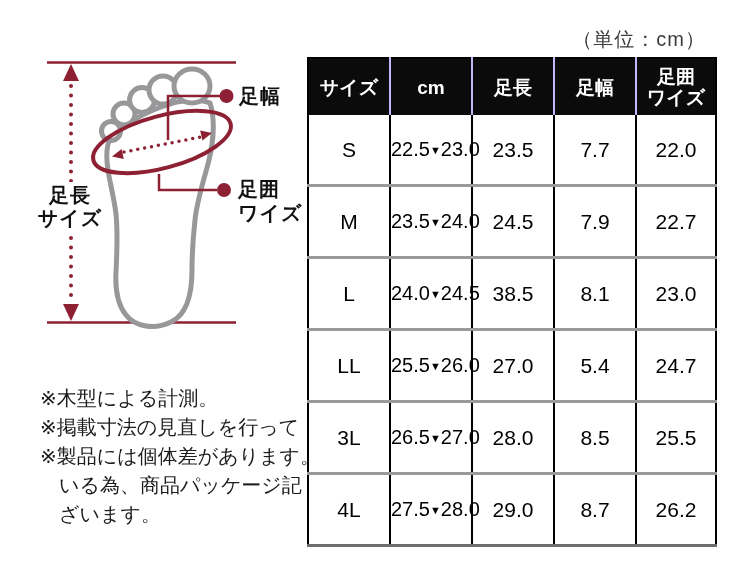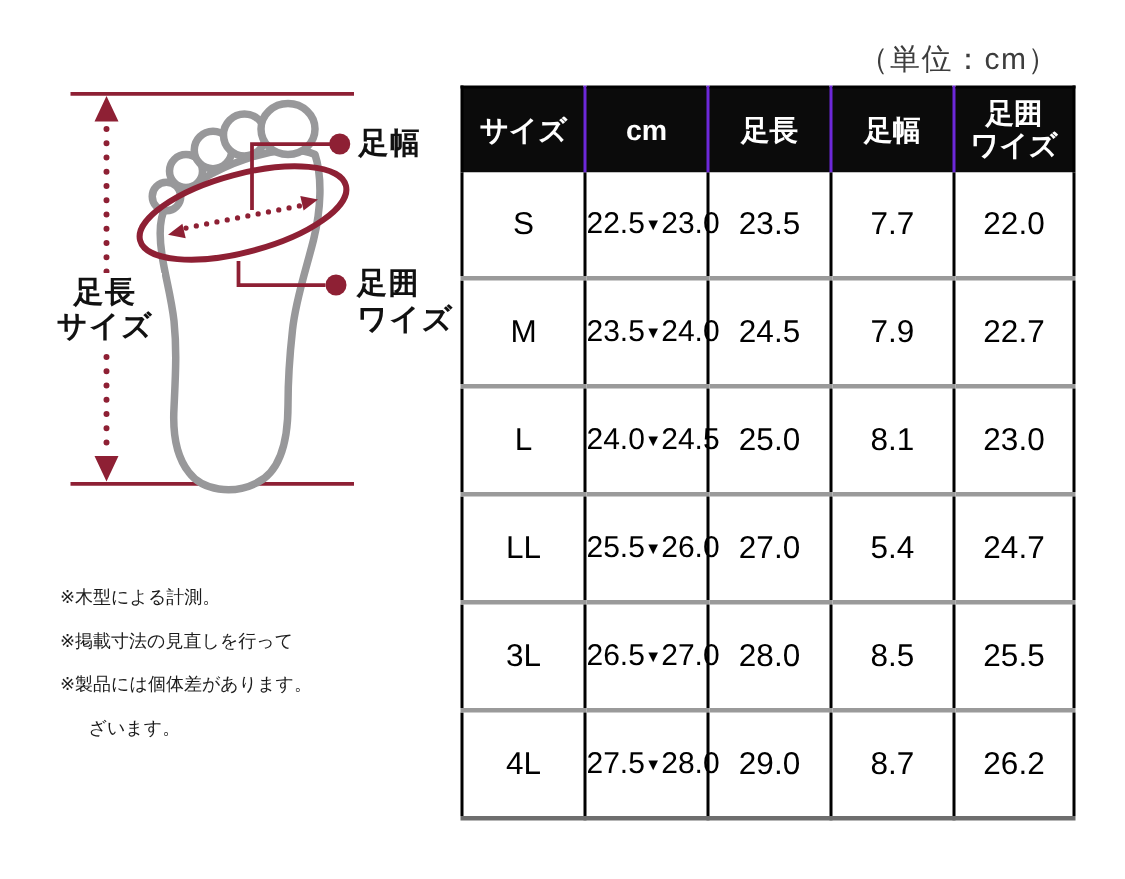--- a/index.html
+++ b/index.html
@@ -26,34 +26,34 @@
   }
   
   .size-table{
     position:absolute;left:307px;top:57px;width:398px;
     border-collapse:collapse;table-layout:fixed;
     border:2px solid #000;border-bottom:3px solid #6e6e6e;
   }
   .size-table th{
     background:#0b0b0b;color:#fff;font-size:19px;font-weight:700;
     height:56px;text-align:center;vertical-align:middle;
-    border-left:2px solid #6d28d9;line-height:21px;white-space:pre-line;padding:0;
+    border-left:2px solid #c4b5fd;line-height:21px;white-space:pre-line;padding:0;
   }
   .size-table th:first-child{border-left:none;}
   .size-table td{
     background:#fff;color:#000;font-size:21px;height:69px;
     text-align:center;vertical-align:middle;
     border-left:2px solid #000;border-top:3px solid #9a9a9a;padding:0;
   }
   .size-table td:first-child{border-left:none;}
   .size-table tbody tr:first-child td{border-top:none;}
   .cm-stack{display:flex;flex-direction:row;align-items:center;line-height:21px;font-size:20px;}
   .range-arrow{font-size:11px;line-height:12px;color:#000;}
   
-  .notes{position:absolute;left:40px;top:384px;font-size:12px;line-height:29px;color:#1c1c1c;}
+  .notes{position:absolute;left:40px;top:384px;font-size:20px;line-height:29px;color:#1c1c1c;}
   .note-line{white-space:nowrap;}
   .note-line.indent{padding-left:19px;}
 </style>
 </head>
 <body>
 
 <div class="stage">
 
   <div class="unit-label">（単位：cm）</div>
 
@@ -153,21 +153,21 @@
       </tr>
       <tr>
         <td>L</td>
         <td>
           <div class="cm-stack">
             <span>24.0</span>
             <span class="range-arrow">▼</span>
             <span>24.5</span>
           </div>
         </td>
-        <td>25.0</td>
+        <td>38.5</td>
         <td>8.1</td>
         <td>23.0</td>
       </tr>
       <tr>
         <td>LL</td>
         <td>
           <div class="cm-stack">
             <span>25.5</span>
             <span class="range-arrow">▼</span>
             <span>26.0</span>
@@ -203,16 +203,17 @@
         <td>8.7</td>
         <td>26.2</td>
       </tr>
     </tbody>
   </table>
 
   <div class="notes">
     <div class="note-line">※木型による計測。</div>
     <div class="note-line">※掲載寸法の見直しを行って</div>
     <div class="note-line">※製品には個体差があります。</div>
+    <div class="note-line indent">いる為、商品パッケージ記</div>
     <div class="note-line indent">ざいます。</div>
   </div>
 
 </div>
 
 </body></html>

